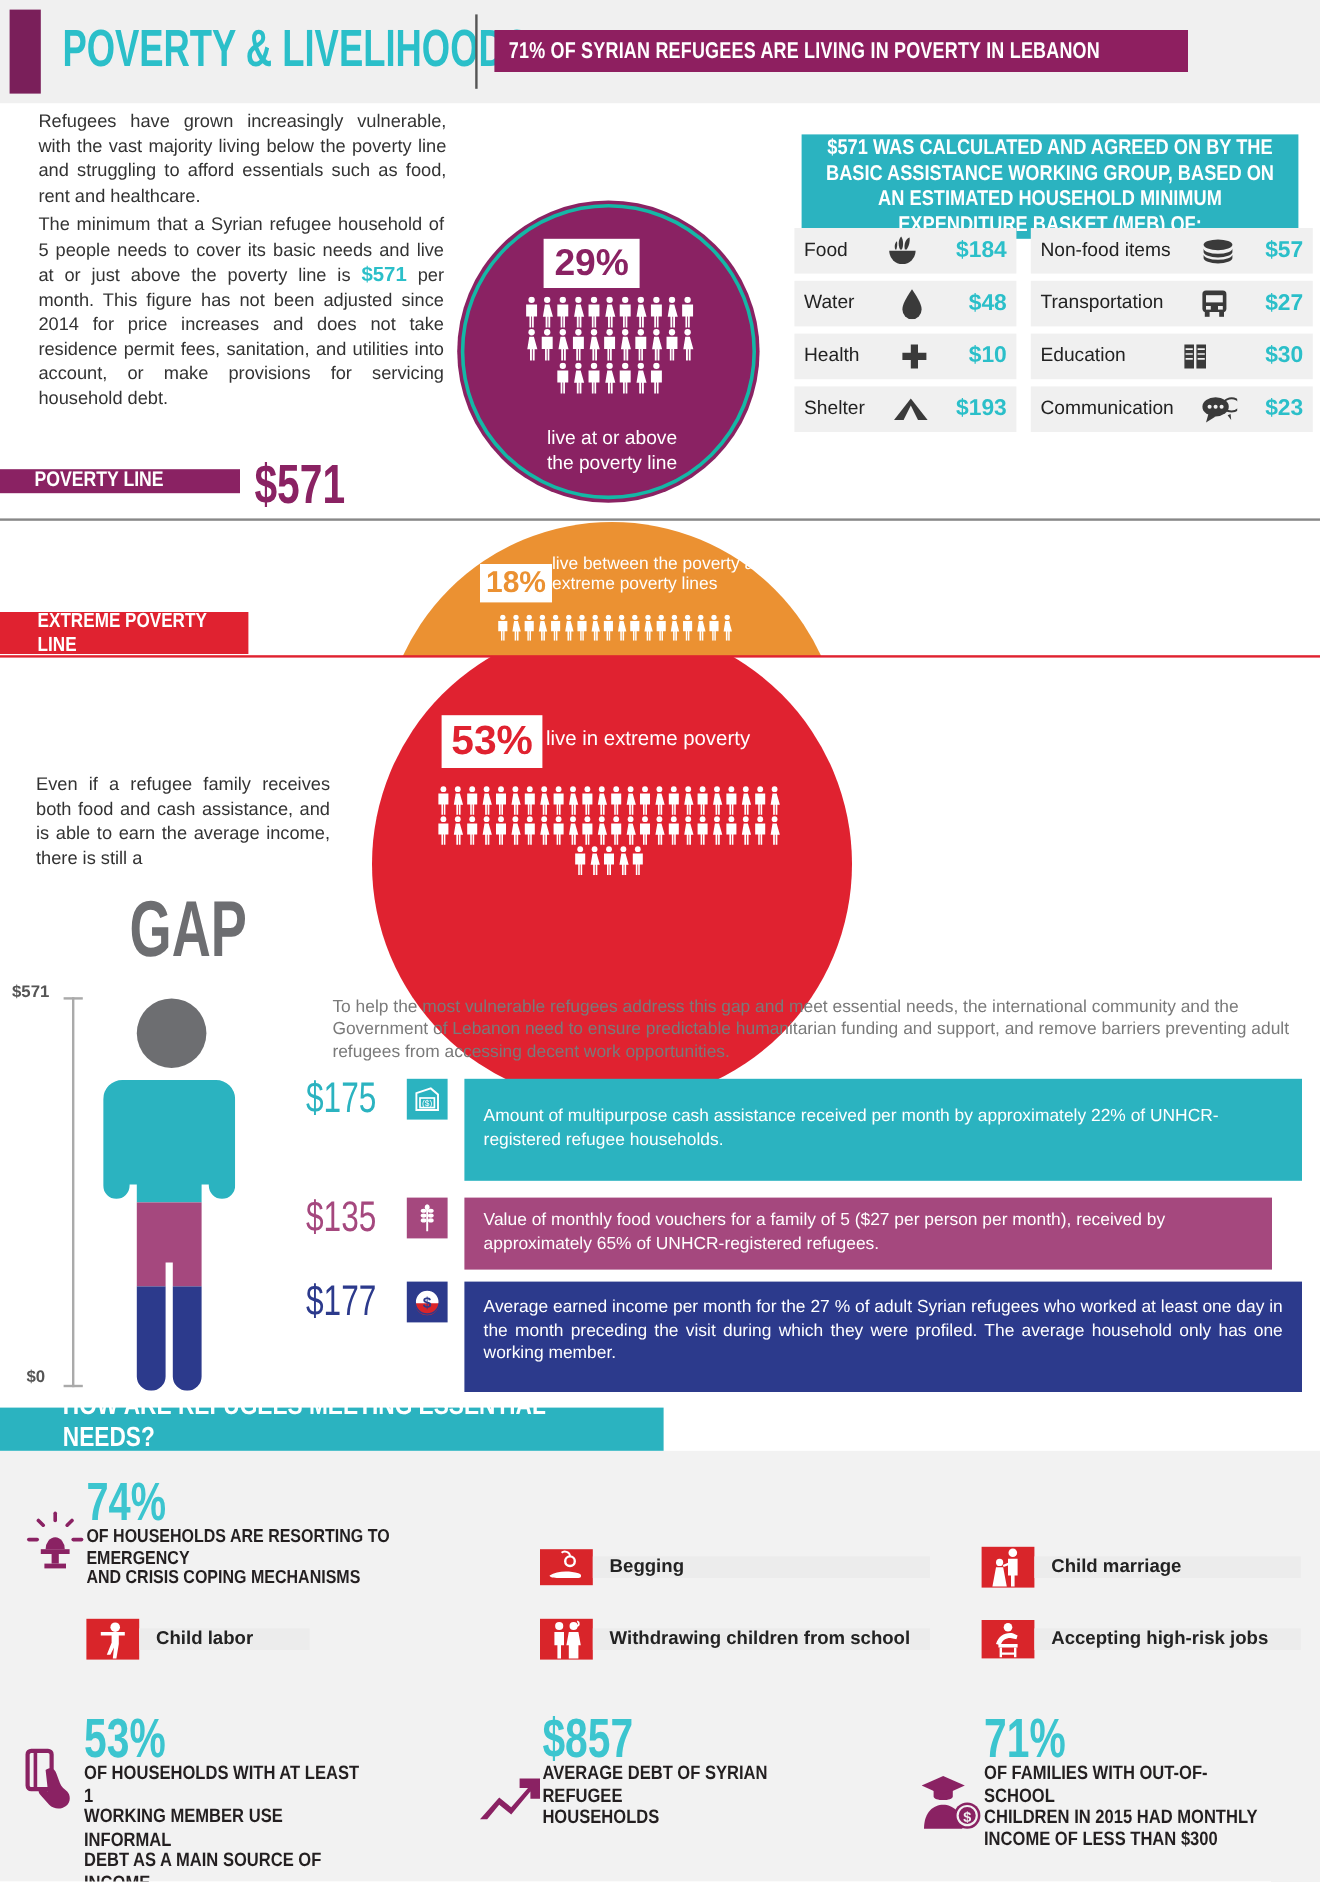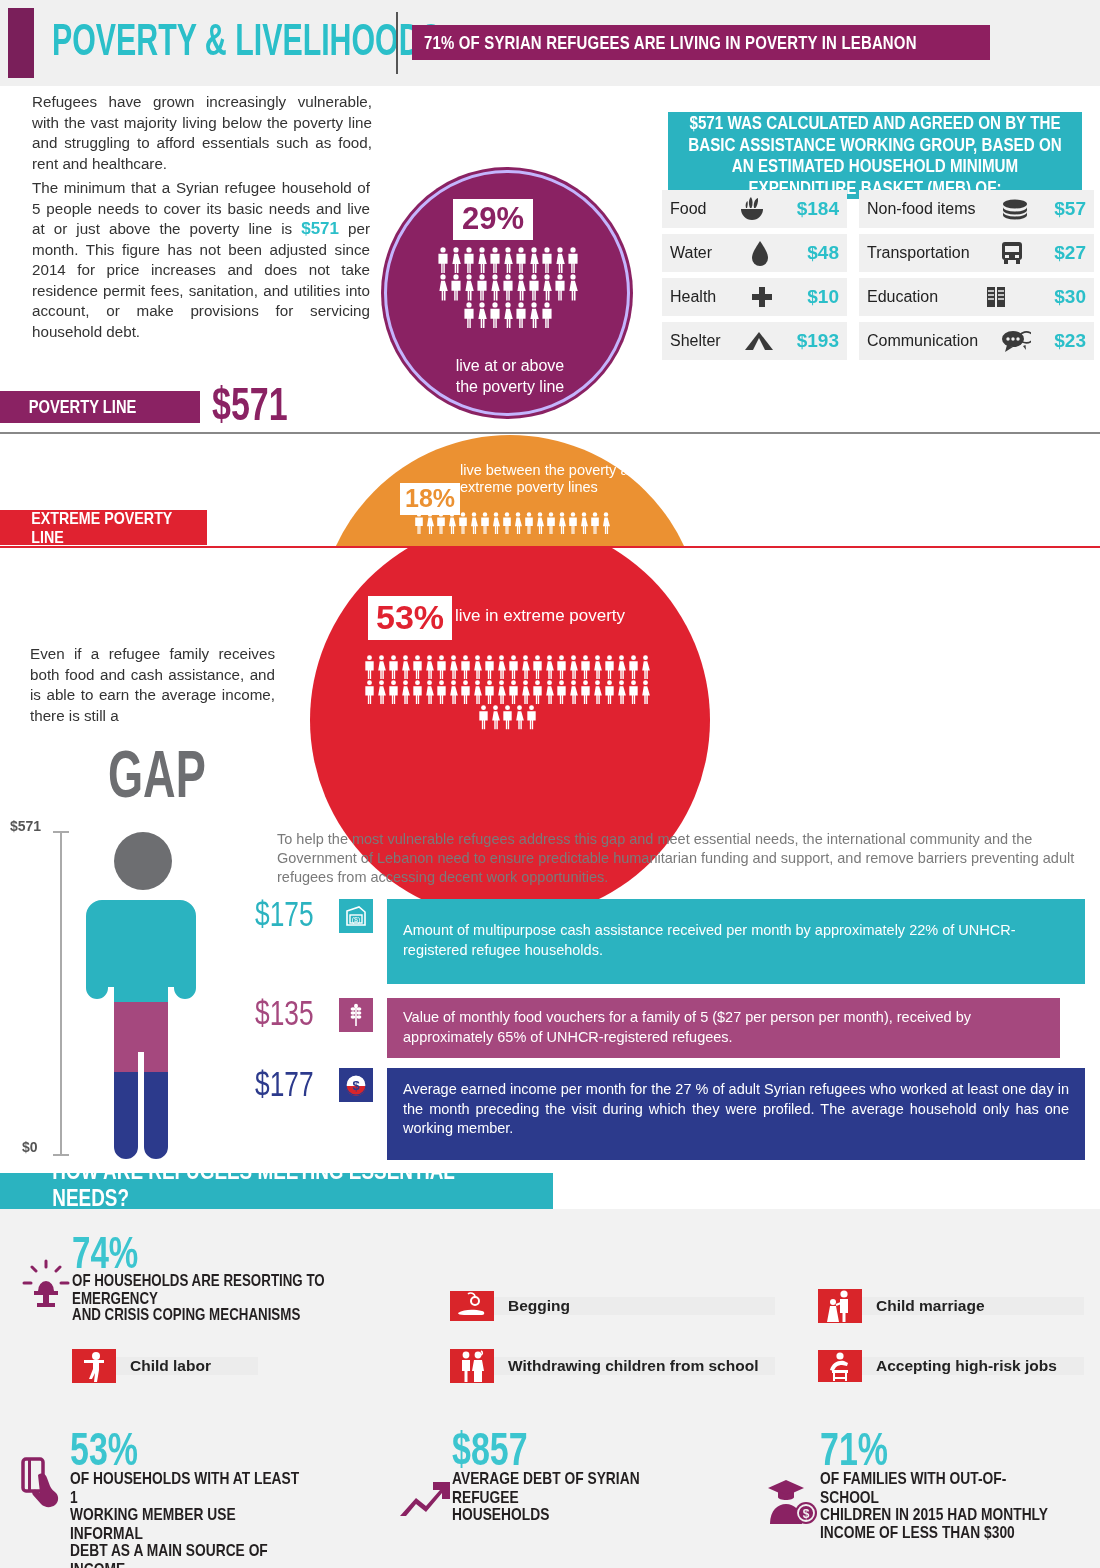--- a/index.html
+++ b/index.html
@@ -67,36 +67,36 @@
   }
   .meb-label { font-size: 16px; color: #222; flex: 0 0 auto; }
   .meb-icon { flex: 1 1 auto; display:flex; justify-content:center; align-items:center; color:#3a3a3a; }
   .meb-val { font-size: 19px; font-weight: bold; color: #2bbfc9;
      font-family:"Liberation Sans Narrow","Liberation Sans",sans-serif; flex:0 0 auto;}
 
   
   #circle-purple {
     position: absolute; left: 384px; top: 170px; width: 246px; height: 246px;
     border-radius: 50%; background: #8a2263;
-    border: 3px solid #c4b5fd; box-shadow: 0 0 0 3px #8a2263;
+    border: 3px solid #14b8a6; box-shadow: 0 0 0 3px #8a2263;
   }
   #circle-purple .pct-box {
     position:absolute; left: 66px; top: 26px; background:#fff; color:#8a2263;
     font-size: 31px; font-weight: bold; padding: 2px 9px 3px;
     font-family:"Liberation Sans Narrow","Liberation Sans",sans-serif;
   }
   #circle-purple .people { position:absolute; left: 46px; top: 74px; width: 150px;}
   #circle-purple .caption {
     position:absolute; left: 0; top: 182px; width: 246px; text-align:center;
     color: #fff; font-size: 16px; line-height: 21px;
   }
 
   
   #poverty-line-bar {
-    position:absolute; left:0; top:391px; width: 200px; height: 32px;
+    position:absolute; left:0; top:391px; width: 200px; height: 20px;
     background: #8a2263; color:#fff; display:flex; align-items:center;
     padding-left: 24px; font-size: 16px; font-weight:bold;
     font-family:"Liberation Sans Narrow","Liberation Sans",sans-serif;
   }
   #poverty-line-bar span { display:inline-block; transform: scaleX(0.92) scaleY(1.1); }
   #poverty-line-val {
     position:absolute; left: 212px; top: 382px; color:#8a2263;
     font-size: 40px; font-weight:bold;
     font-family:"Liberation Sans Narrow","Liberation Sans",sans-serif;
   }
@@ -115,21 +115,20 @@
   
   #circle-orange {
     position:absolute; left: 318px; top: 435px; width: 384px; height: 384px;
     border-radius: 50%; background: #eb9132;
     clip-path: inset(0 0 272px 0);
   }
   #orange-pct {
     position:absolute; left: 400px; top: 470px; background:#fff; color:#eb9132;
     font-size: 25px; font-weight:bold; padding: 1px 5px 2px; z-index:5;
     font-family:"Liberation Sans Narrow","Liberation Sans",sans-serif;
-    margin-top:13px;
   }
   #orange-caption {
     position:absolute; left: 460px; top: 462px; color:#fff; font-size: 14.5px;
     line-height: 17px; z-index:5; width: 190px;
   }
   #orange-people { position:absolute; left: 392px; top: 512px; width: 240px; z-index:5;}
 
   
   #circle-red {
     position:absolute; left: 310px; top: 520px; width: 400px; height: 400px;

